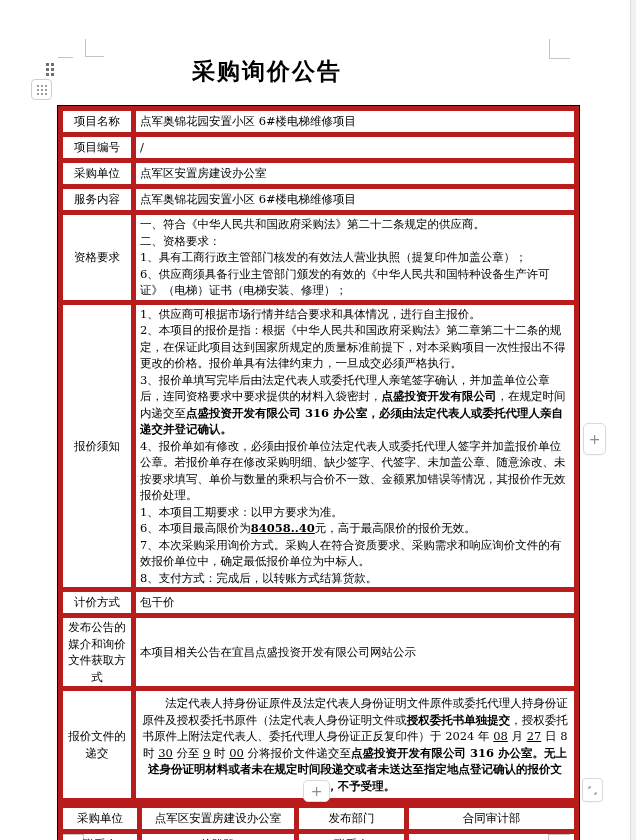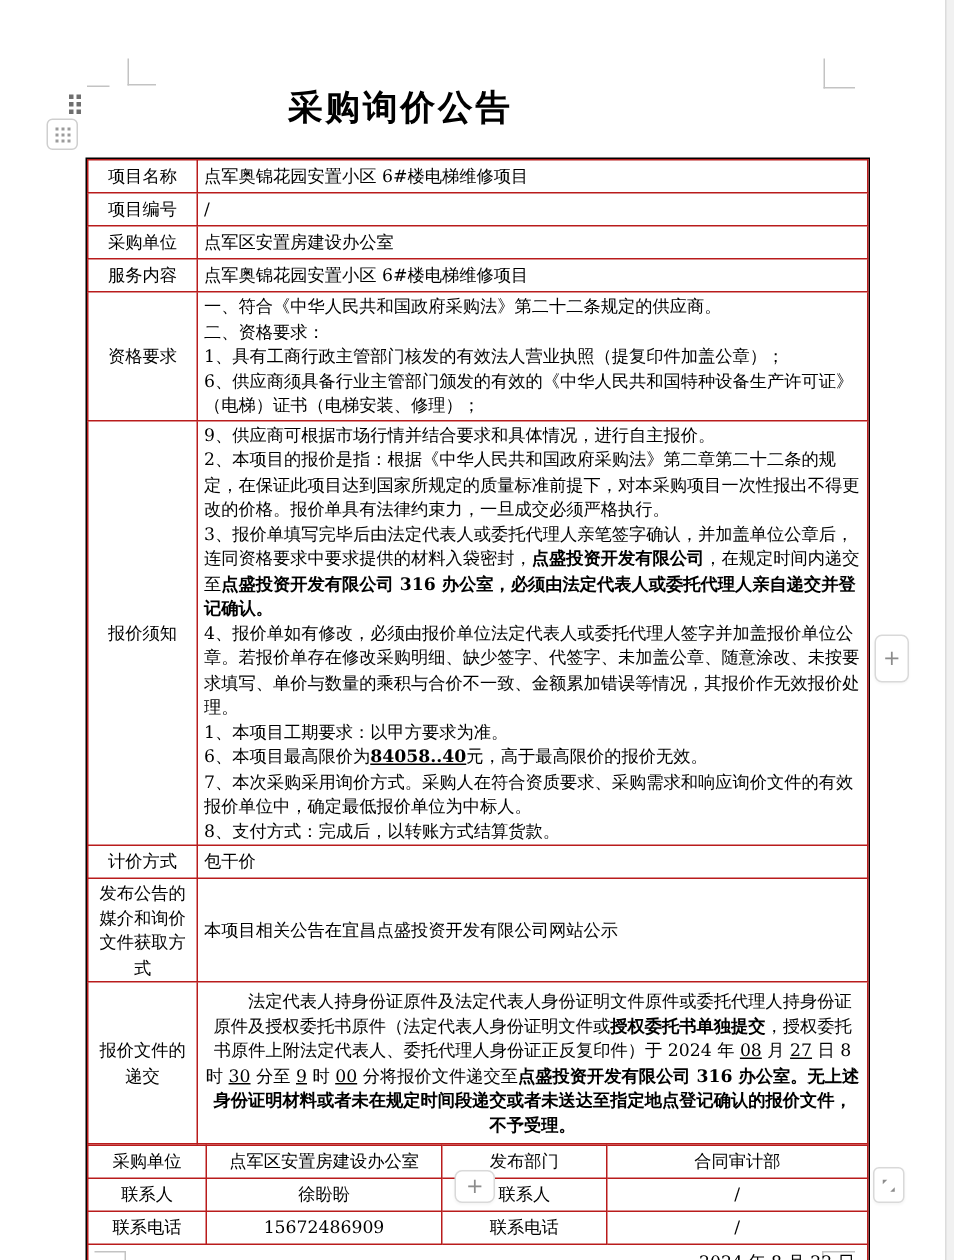--- a/index.html
+++ b/index.html
@@ -6,21 +6,21 @@
   body{width:636px;height:840px;background:#fff;font-family:"DejaVu Serif","Liberation Serif",serif;color:#000;}
   .page{position:relative;width:636px;height:840px;background:#fff;overflow:hidden;}
   .right-gutter{position:absolute;top:0;right:0;width:5px;height:840px;background:#f1f1f1;border-left:1px solid #dcdcdc;}
   
   .mark{position:absolute;background:#c3c3c3;}
   
   .doc-title{position:absolute;top:56px;left:0;width:534px;text-align:center;font-size:23px;font-weight:bold;letter-spacing:2px;}
   
   .table-wrap{position:absolute;left:57px;top:105px;width:521px;border:1px solid #000;}
   table{border-collapse:collapse;table-layout:fixed;width:100%;}
-  td{border:1px solid #b91c1c;font-size:11.5px;line-height:16.5px;word-break:break-all;vertical-align:middle;padding:1px 4px;}
+  td{border:5px solid #b91c1c;font-size:11.5px;line-height:16.5px;word-break:break-all;vertical-align:middle;padding:1px 4px;}
   td.lbl{text-align:center;padding:1px 2px;}
   td.one{height:19px;}
   .contact td{text-align:center;height:19px;}
   .daterow td{text-align:right;height:21px;padding-right:8px;}
   .para{text-align:left;}
   .para.indent{text-indent:2em;text-align:center;}
   .b{font-weight:bold;}
   .u{text-decoration:underline;}
   
   .ctl-btn{position:absolute;background:#fff;border:1px solid #d9d9d9;border-radius:5px;color:#8c8c8c;display:flex;align-items:center;justify-content:center;font-family:"DejaVu Sans",sans-serif;font-size:14px;line-height:1;box-shadow:0 1px 2px rgba(0,0,0,0.04);cursor:pointer;}
@@ -100,21 +100,21 @@
         <td>
               <div class="para"><span>一、符合《中华人民共和国政府采购法》第二十二条规定的供应商。</span></div>
               <div class="para"><span>二、资格要求：</span></div>
               <div class="para"><span>1、具有工商行政主管部门核发的有效法人营业执照（提复印件加盖公章）；</span></div>
               <div class="para"><span>6、供应商须具备行业主管部门颁发的有效的《中华人民共和国特种设备生产许可证》（电梯）证书（电梯安装、修理）；</span></div>
             </td>
       </tr>
       <tr>
         <td class="lbl">报价须知</td>
         <td>
-              <div class="para"><span>9、供应商可根据市场行情并结合要求和具体情况，进行自主报价。</span></div>
+              <div class="para"><span>1、供应商可根据市场行情并结合要求和具体情况，进行自主报价。</span></div>
               <div class="para"><span>2、本项目的报价是指：根据《中华人民共和国政府采购法》第二章第二十二条的规定，在保证此项目达到国家所规定的质量标准前提下，对本采购项目一次性报出不得更改的价格。报价单具有法律约束力，一旦成交必须严格执行。</span></div>
               <div class="para"><span>3、报价单填写完毕后由法定代表人或委托代理人亲笔签字确认，并加盖单位公章后，连同资格要求中要求提供的材料入袋密封，</span><span class="b">点盛投资开发有限公司</span><span>，在规定时间内递交至</span><span class="b">点盛投资开发有限公司 316 办公室，必须由法定代表人或委托代理人亲自递交并登记确认。</span></div>
               <div class="para"><span>4、报价单如有修改，必须由报价单位法定代表人或委托代理人签字并加盖报价单位公章。若报价单存在修改采购明细、缺少签字、代签字、未加盖公章、随意涂改、未按要求填写、单价与数量的乘积与合价不一致、金额累加错误等情况，其报价作无效报价处理。</span></div>
               <div class="para"><span>1、本项目工期要求：以甲方要求为准。</span></div>
               <div class="para"><span>6、本项目最高限价为</span><span class="b u">84058..40</span><span>元，高于最高限价的报价无效。</span></div>
               <div class="para"><span>7、本次采购采用询价方式。采购人在符合资质要求、采购需求和响应询价文件的有效报价单位中，确定最低报价单位为中标人。</span></div>
               <div class="para"><span>8、支付方式：完成后，以转账方式结算货款。</span></div>
             </td>
       </tr>
       <tr>

